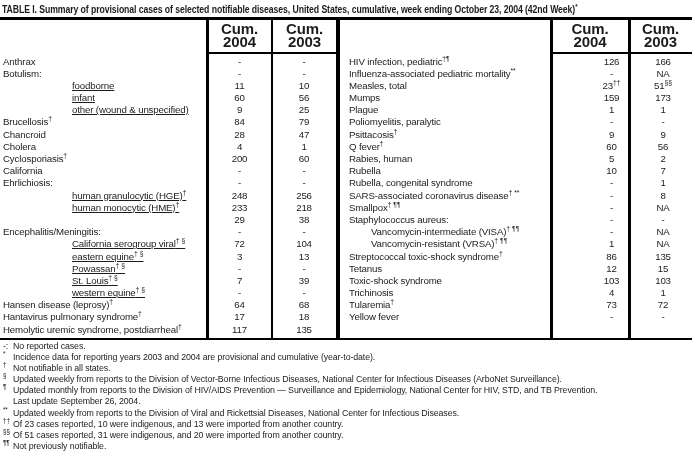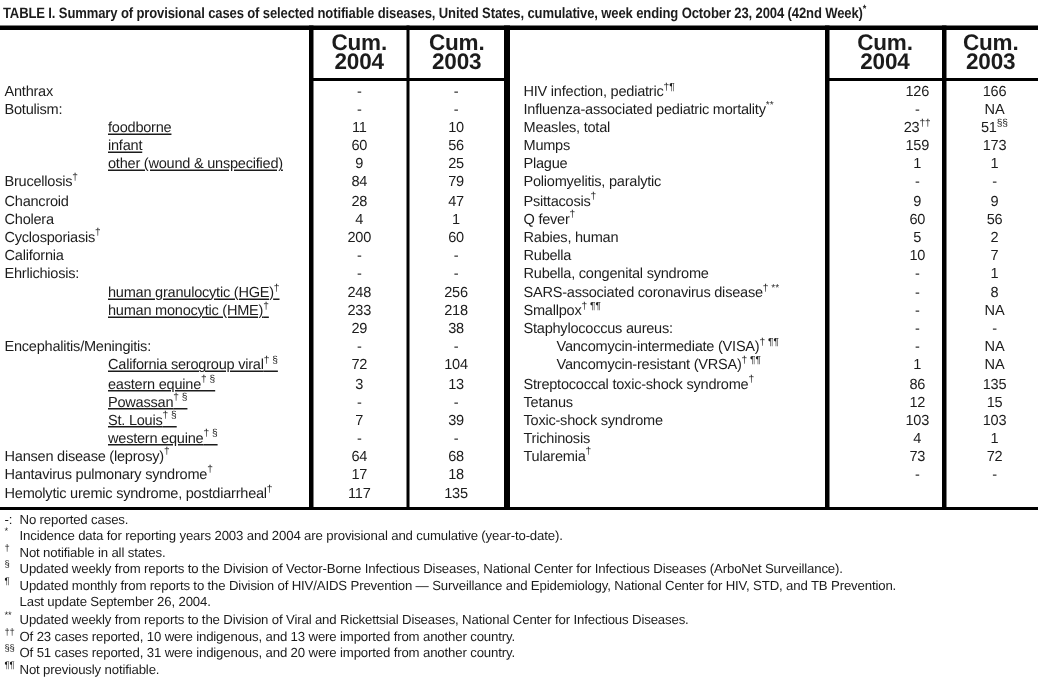--- a/index.html
+++ b/index.html
@@ -292,20 +292,21 @@
         <span class="cname"><span>Trichinosis</span></span>
         <span class="v04">4</span>
         <span class="v03">1</span>
       </div>
       <div class="trow">
         <span class="cname"><span>Tularemia</span><sup class="s">†</sup></span>
         <span class="v04">73</span>
         <span class="v03">72</span>
       </div>
       <div class="trow">
+        <span class="cname"><span>Yellow fever</span></span>
         <span class="v04">-</span>
         <span class="v03">-</span>
       </div>
     </div>
 
   <div id="footnotes">
       <div class="fnline"><span class="mk">-:</span><span>No reported cases.</span></div>
       <div class="fnline"><span class="mk"><sup>*</sup></span><span>Incidence data for reporting years 2003 and 2004 are provisional and cumulative (year-to-date).</span></div>
       <div class="fnline"><span class="mk"><sup>†</sup></span><span>Not notifiable in all states.</span></div>
       <div class="fnline"><span class="mk"><sup>§</sup></span><span>Updated weekly from reports to the Division of Vector-Borne Infectious Diseases, National Center for Infectious Diseases (ArboNet Surveillance).</span></div>

